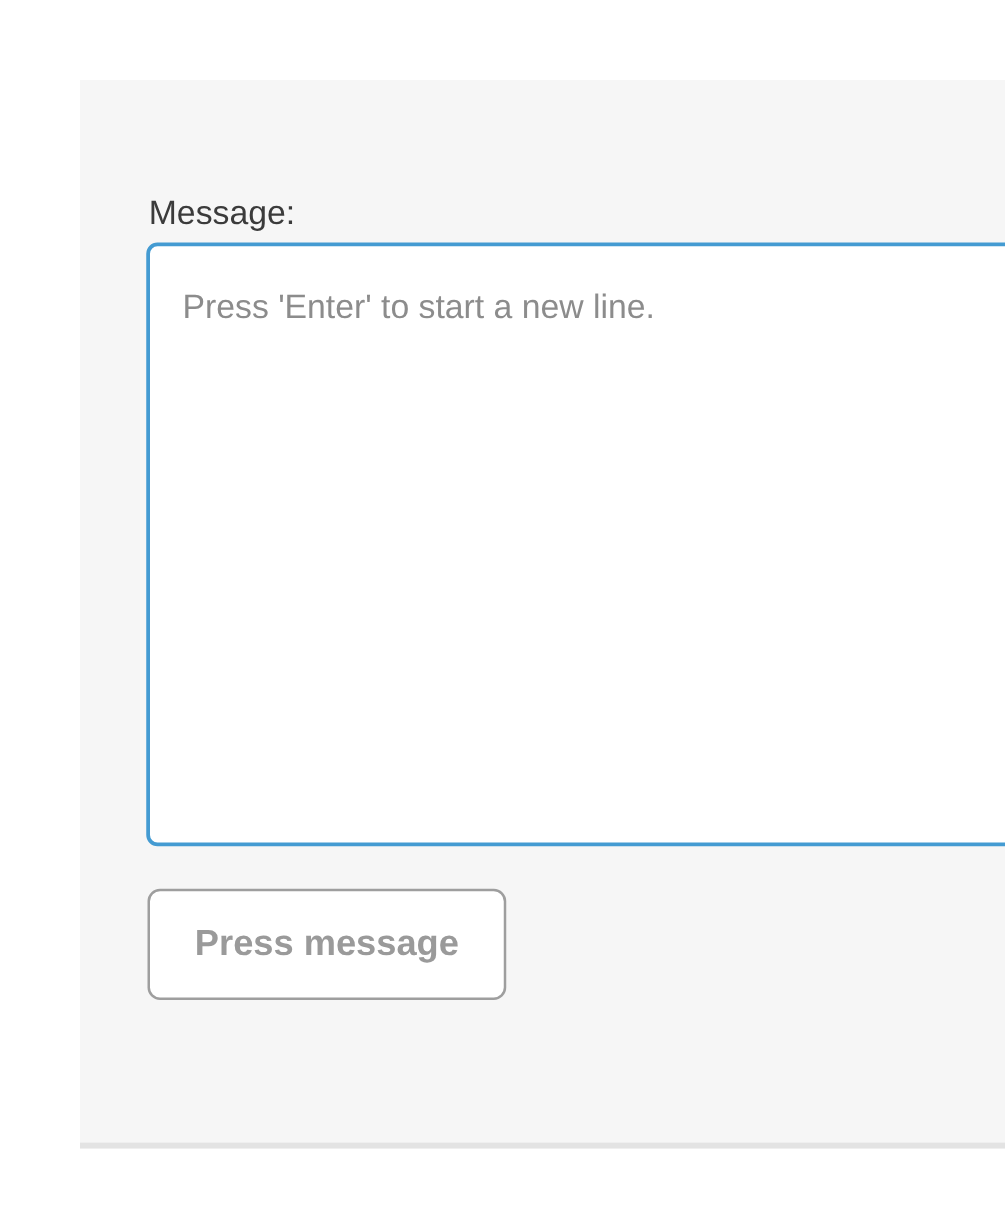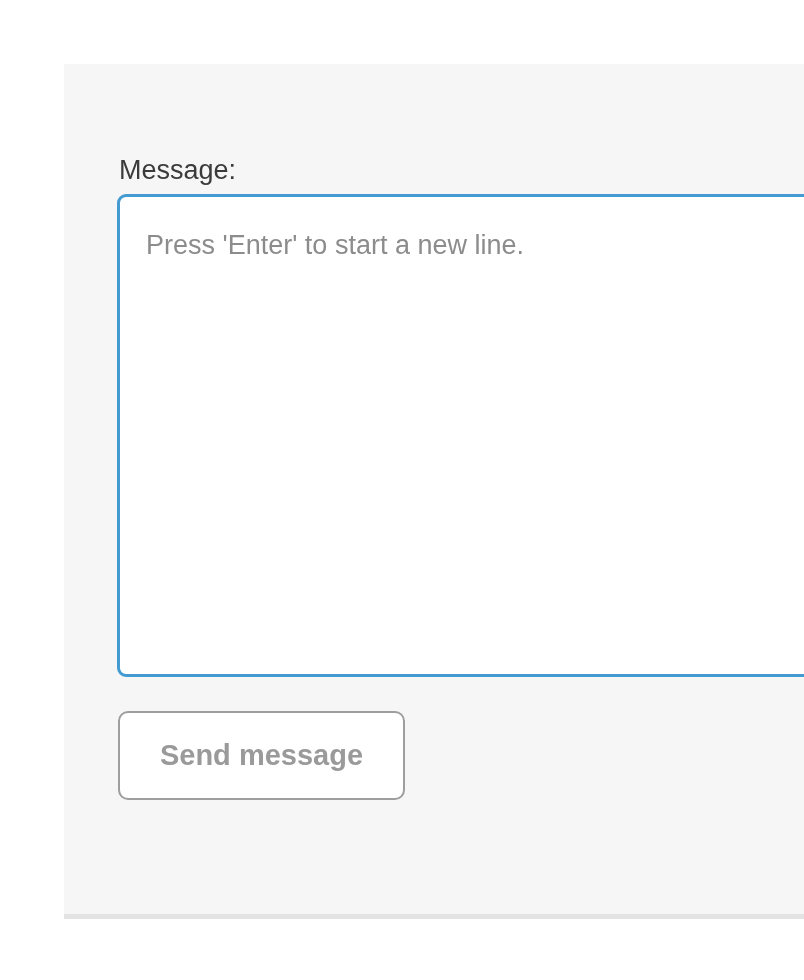--- a/index.html
+++ b/index.html
@@ -101,21 +101,21 @@
 <body>
 
 <div class="page">
 
   <div class="compose-panel">
 
     <label class="message-label">Message:</label>
 
     <textarea class="message-textarea" autofocus="" placeholder="Press 'Enter' to start a new line." style=""></textarea>
 
-    <button class="send-button">Send message</button>
+    <button class="send-button">Press message</button>
 
   </div>
 
   <div class="panel-divider"></div>
 
   <div class="lower-area"></div>
 
 </div>
 
 </body></html>

